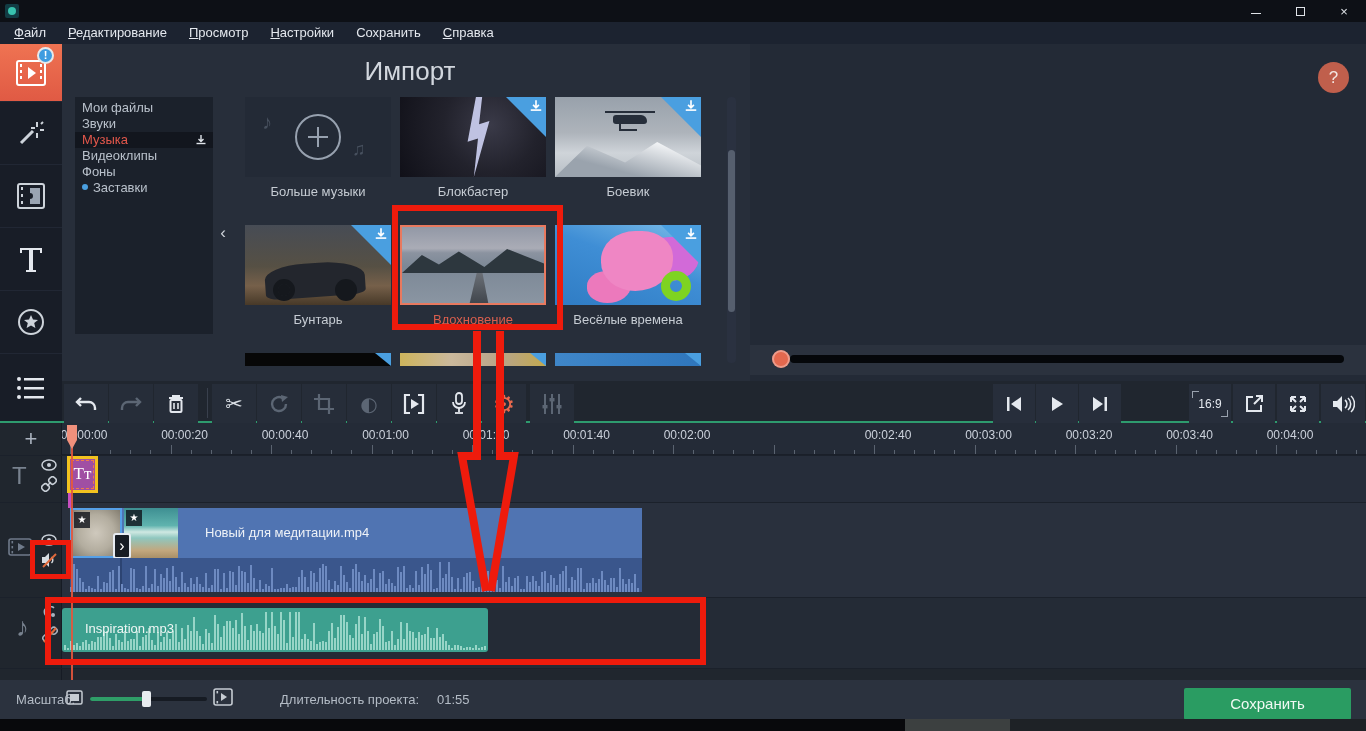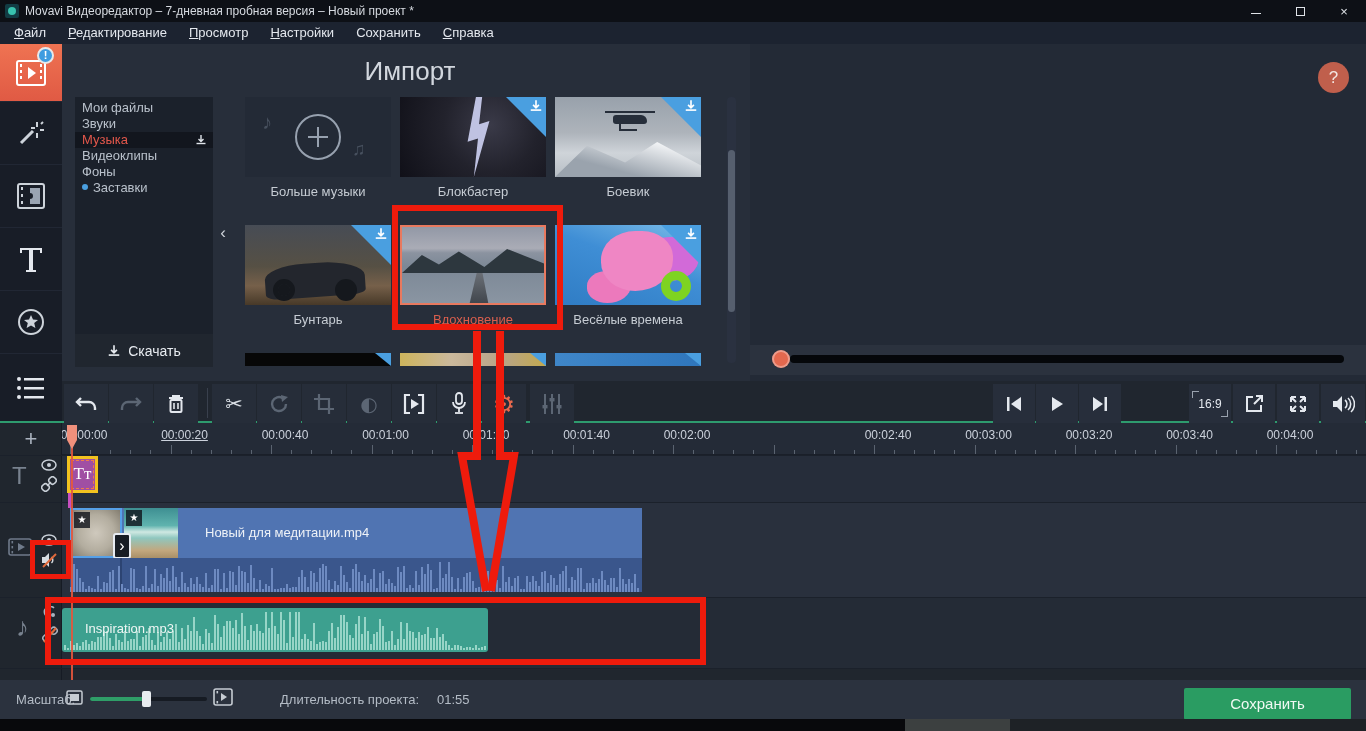--- a/index.html
+++ b/index.html
@@ -138,21 +138,20 @@
   #annot-arrow{left:0;top:0;pointer-events:none;z-index:50;}
   svg{display:block;}
 </style>
 </head>
 <body>
 
 <div id="stage">
 
   <div class="abs" id="titlebar">
     <div id="app-icon"></div>
-    <div id="win-title">Movavi Видеоредактор – 7-дневная пробная версия – Новый проект *</div>
     <div id="win-controls">
       <div class="winbtn">
           <span class="min"></span>
         </div>
       <div class="winbtn">
           <span class="max"></span>
         </div>
       <div class="winbtn">
           <span>×</span>
         </div>
@@ -237,27 +236,20 @@
           <path d="M1.5 9.5 h9" stroke="#dfe4ea" stroke-width="1.4"></path>
         </svg>
     </div>
     <div class="cat-row"><span>Видеоклипы</span></div>
     <div class="cat-row"><span>Фоны</span></div>
     <div class="cat-row"><span class="cat-dot"></span><span>Заставки</span></div>
   </div>
 
   <div class="abs" id="import-title">Импорт</div>
 
-  <div class="abs" id="dl-btn">
-    <svg width="14" height="14" viewBox="0 0 12 12">
-        <path d="M6 1 v6 M3.5 5 L6 7.5 L8.5 5" stroke="#e8ecf1" stroke-width="1.4" fill="none"></path>
-        <path d="M1.5 9.5 h9" stroke="#e8ecf1" stroke-width="1.4"></path>
-      </svg>
-    <span>Скачать</span>
-  </div>
   <div class="abs" id="collapse">‹</div>
   <div class="abs" id="imp-scroll"></div>
   <div class="abs" id="imp-thumb"></div>
 
   <div id="tiles-host">
       <div class="tile" style="left: 245px; top: 97px;">
         <div class="th th-more">
           <i class="fx1"></i>
           <i class="fx2"></i>
         </div>
@@ -441,21 +433,21 @@
   <div class="rbtn" style="left:1321px;width:44px;">
     <svg width="24" height="20" viewBox="0 0 24 20">
         <polygon points="2,7 6,7 11,2 11,18 6,13 2,13" fill="#e4e8ee"></polygon>
         <path d="M14 6 a5 5 0 0 1 0 8 M17 4 a8 8 0 0 1 0 12 M20 2 a11 11 0 0 1 0 16" fill="none" stroke="#e4e8ee" stroke-width="1.6"></path>
       </svg>
   </div>
 
   <div class="abs" id="ruler">
       <div class="rl" style="left: 22px;">00:00:00</div>
       <i class="tick" style="left: 8px; height: 9px;"></i>
-      <div class="rl" style="left: 122.5px; text-decoration: underline;">00:00:20</div>
+      <div class="rl" style="left: 122.5px;">00:00:20</div>
       <i class="tick" style="left: 108.5px; height: 9px;"></i>
       <div class="rl" style="left: 223px;">00:00:40</div>
       <i class="tick" style="left: 209px; height: 9px;"></i>
       <div class="rl" style="left: 323.5px;">00:01:00</div>
       <i class="tick" style="left: 309.5px; height: 9px;"></i>
       <div class="rl" style="left: 424px;">00:01:20</div>
       <i class="tick" style="left: 410px; height: 9px;"></i>
       <div class="rl" style="left: 524.5px;">00:01:40</div>
       <i class="tick" style="left: 510.5px; height: 9px;"></i>
       <div class="rl" style="left: 625px;">00:02:00</div>

